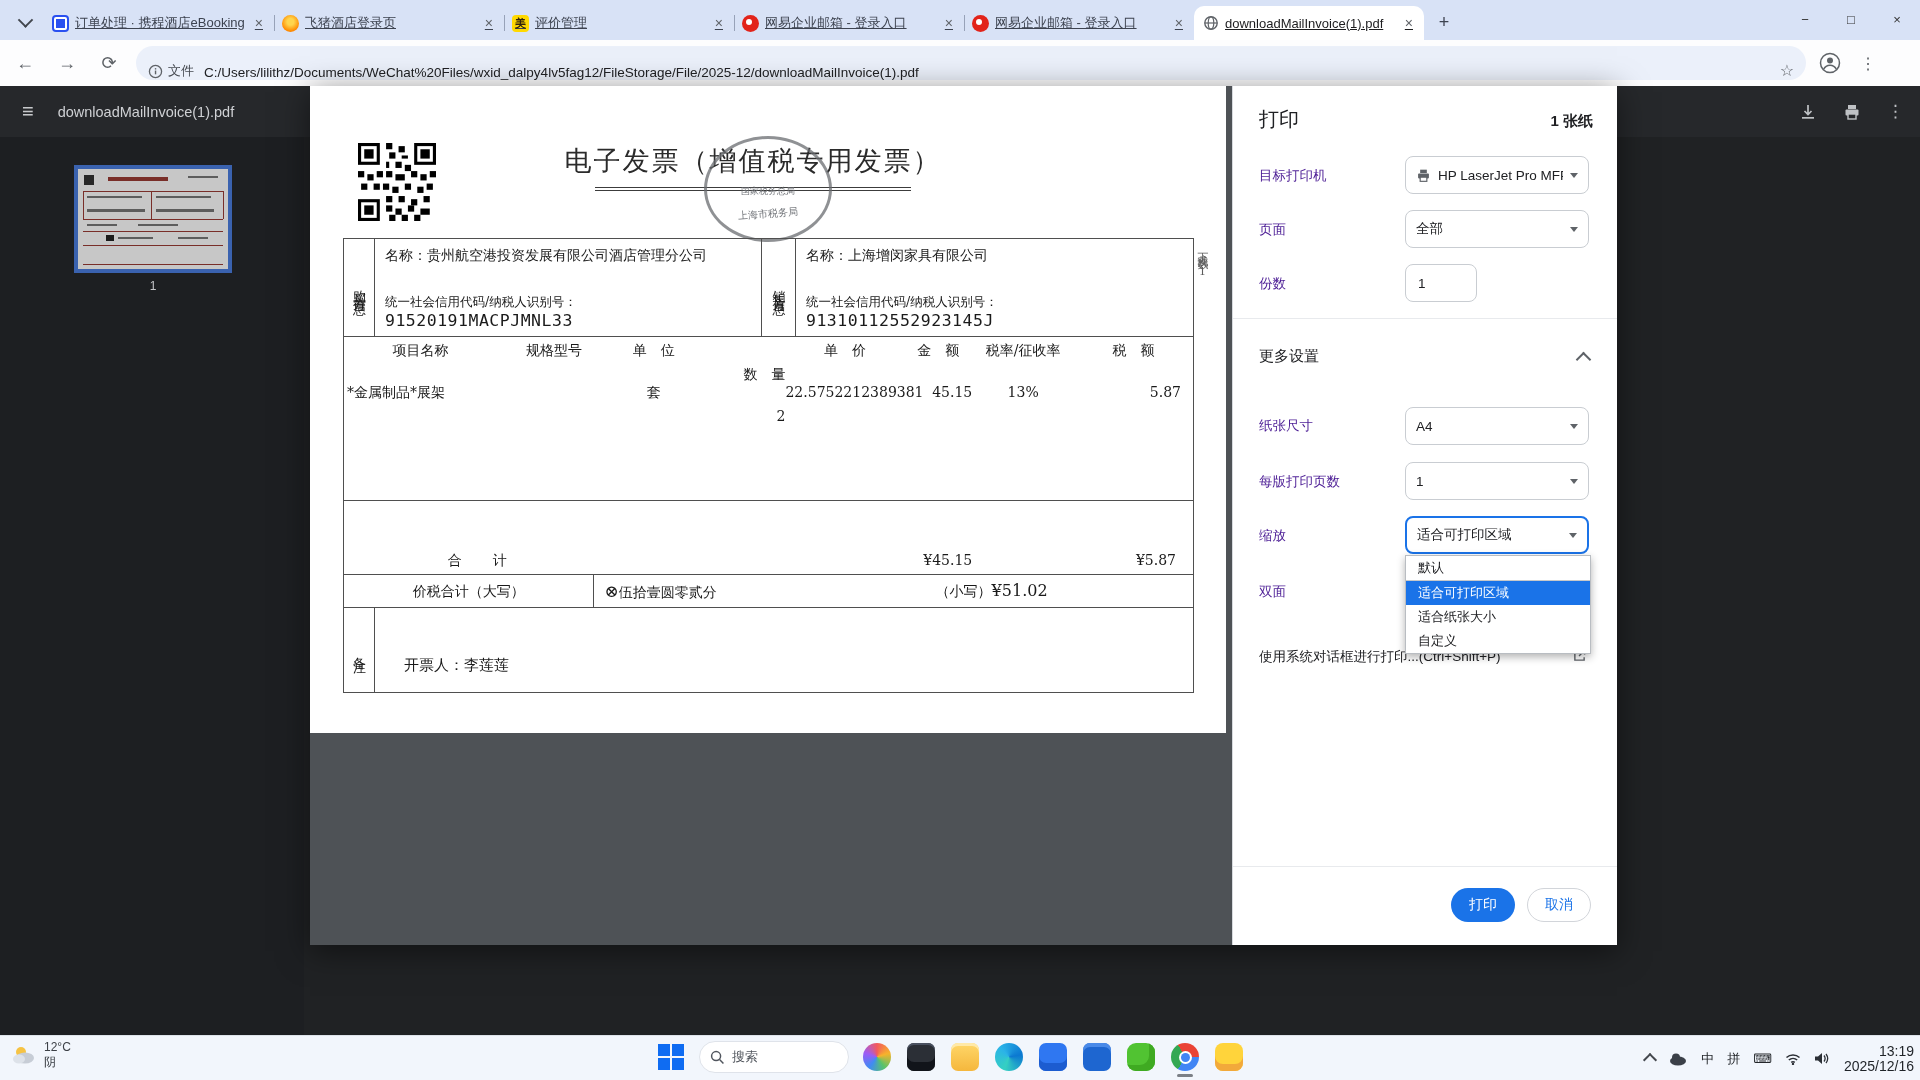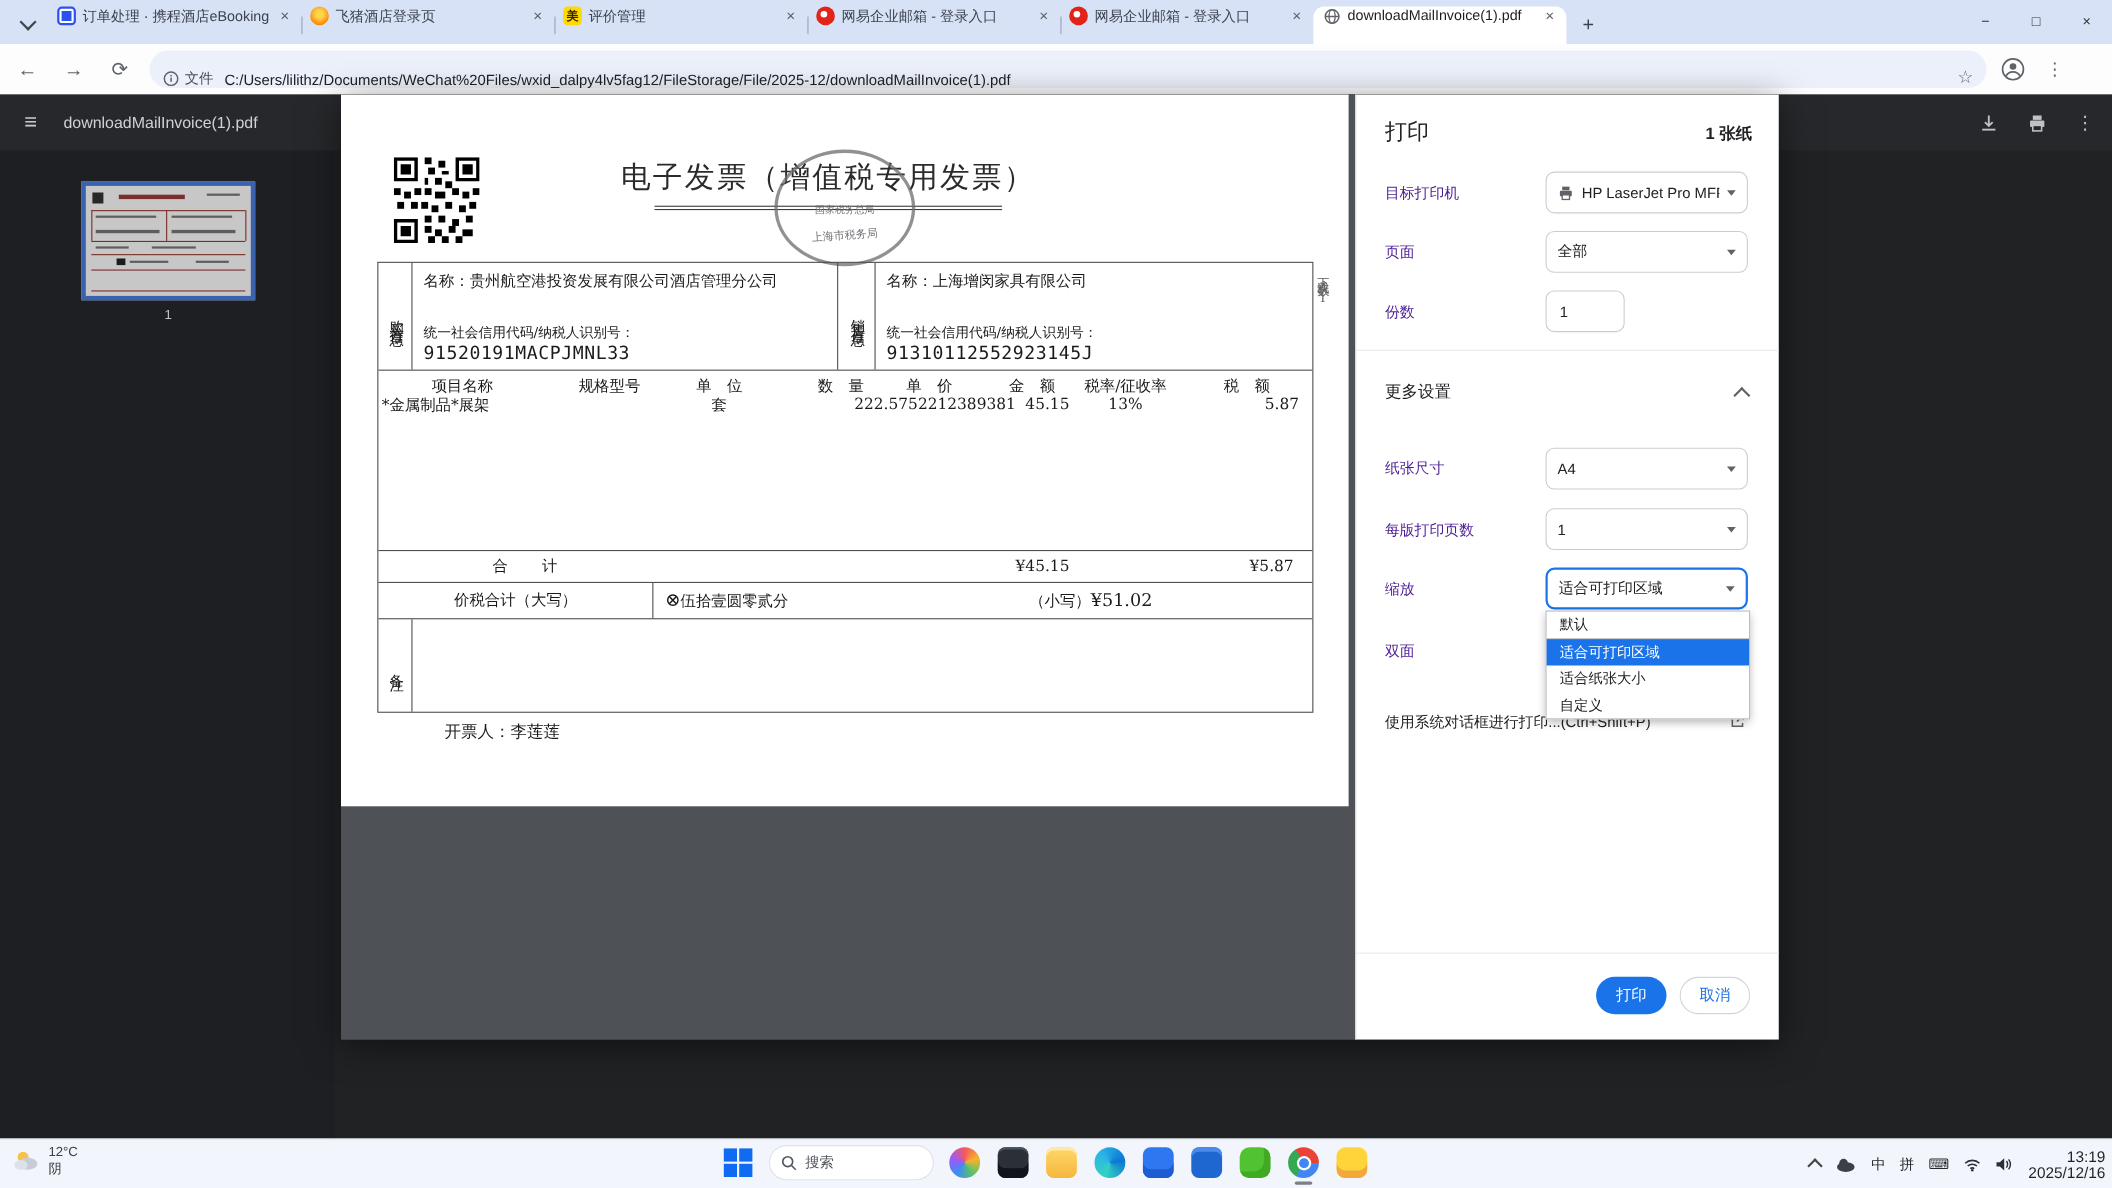--- a/index.html
+++ b/index.html
@@ -2,21 +2,21 @@
 <html><head>
 <meta charset="utf-8">
 <style>
   html,body{margin:0;padding:0;background:#000;}
   .screen{position:relative;width:1920px;height:1080px;overflow:hidden;
           font-family:"Liberation Sans",sans-serif;background:#202224;}
   
   .tabstrip{position:absolute;left:0;top:0;width:1920px;height:40px;background:#d8e2f6;display:flex;align-items:flex-end;}
   .tabsearch{width:26px;height:26px;margin:0 6px 6px 12px;border-radius:50%;display:flex;align-items:center;justify-content:center;}
   .chev-down{width:9px;height:9px;border-right:2px solid #41464d;border-bottom:2px solid #41464d;transform:rotate(45deg) translate(-1px,-1px);}
-  .tab{width:230px;height:34px;display:flex;align-items:flex-start;padding:0 8px;box-sizing:border-box;color:#3d4350;font-size:13px;position:relative;}
+  .tab{width:230px;height:34px;display:flex;align-items:center;padding:0 8px;box-sizing:border-box;color:#3d4350;font-size:13px;position:relative;text-decoration:underline;}
   .tab .ttl{flex:1;white-space:nowrap;overflow:hidden;text-overflow:ellipsis;margin:0 6px;}
   .tab .x{font-size:14px;color:#5f6368;padding:0 3px;border-radius:50%;}
   .tab.inactive + .tab.inactive::before{content:"";position:absolute;left:0;top:9px;height:16px;width:1px;background:#97a2b8;}
   .tab.active{background:#fff;border-radius:10px 10px 0 0;color:#1d1d1f;height:34px;}
   .fav{width:17px;height:17px;flex:0 0 17px;border-radius:4px;display:flex;align-items:center;justify-content:center;font-size:11px;font-weight:bold;}
   .fav.ctrip{background:#2a50f0;}
   .fav.ctrip i{display:block;width:9px;height:9px;border:2px solid #fff;border-radius:2px;}
   .fav.fliggy{border-radius:50%;background:radial-gradient(circle at 50% 40%,#ffd54d 25%,#ff8a00 70%,#e85d00 100%);}
   .fav.meituan{background:#ffd900;color:#33230a;}
   .fav.netease{border-radius:50%;background:#e2231a;position:relative;}
@@ -63,23 +63,23 @@
   .party{box-sizing:border-box;padding:8px 8px 6px 10px;display:flex;flex-direction:column;justify-content:space-between;}
   .party .tid{font-size:12.5px;}
   .party .tid b{font-family:"DejaVu Sans Mono",monospace;font-size:16.5px;font-weight:500;letter-spacing:.5px;}
   .pb{width:387px;border-right:1px solid #4f4f4f;}
   .ps{flex:1;}
   .vs{width:34px;border-right:1px solid #4f4f4f;}
   .ritems{height:163px;border-bottom:1px solid #4f4f4f;position:relative;}
   .hrow,.irow{display:flex;}
   .hrow{padding-top:5px;}
   .c{box-sizing:border-box;white-space:nowrap;}
-  .c0{width:18%;}.c1{width:13.5%;}.c2{width:10%;}.c3{width:10.5%;}.c4{width:14%;}.c5{width:8%;}.c6{width:12%;}.c7{width:14%;}
+  .c0{width:18%;}.c1{width:13.5%;}.c2{width:10%;}.c3{width:10.5%;margin-top:24px;}.c4{width:14%;}.c5{width:8%;}.c6{width:12%;}.c7{width:14%;}
   .tc{text-align:center;}.tr{text-align:right;}.tl{text-align:left;padding-left:3px;}
-  .rtotal{height:28px;border-bottom:1px solid #4f4f4f;position:relative;line-height:28px;}
+  .rtotal{height:28px;border-bottom:1px solid #4f4f4f;position:relative;line-height:28px;margin-top:45px;}
   .rtotal .lab{position:absolute;left:0;width:31.5%;text-align:center;letter-spacing:1px;}
   .rtotal .amt{position:absolute;left:66%;width:8%;text-align:right;}
   .rtotal .tax{position:absolute;left:86%;right:2%;text-align:right;}
   .rsum{height:32px;border-bottom:1px solid #4f4f4f;display:flex;line-height:32px;}
   .rsum .lab{width:29.5%;text-align:center;border-right:1px solid #4f4f4f;box-sizing:border-box;}
   .rsum .cnt{flex:1;position:relative;padding-left:10px;}
   .rsum .big{font-size:17px;}
   .rsum .figs{position:absolute;left:57%;top:0;}
   .rsum .figv{font-size:16px;}
   .rremark{height:84px;display:flex;}

